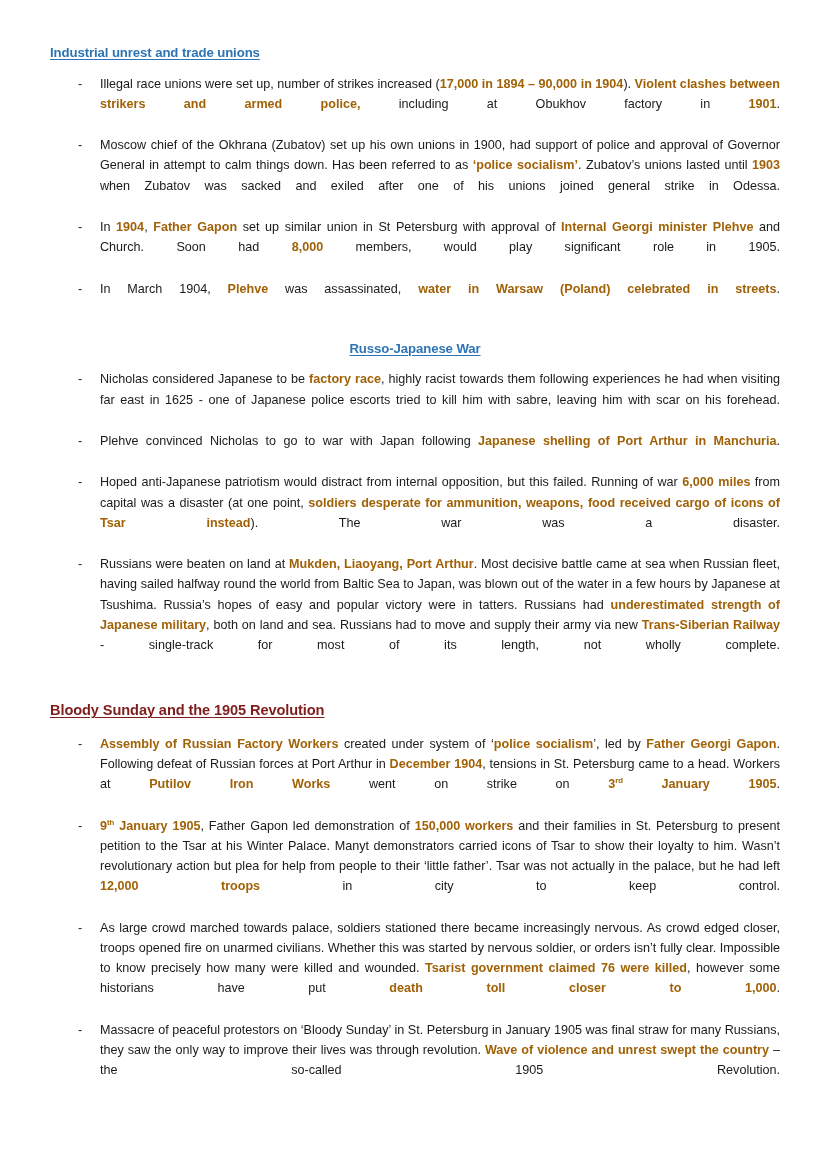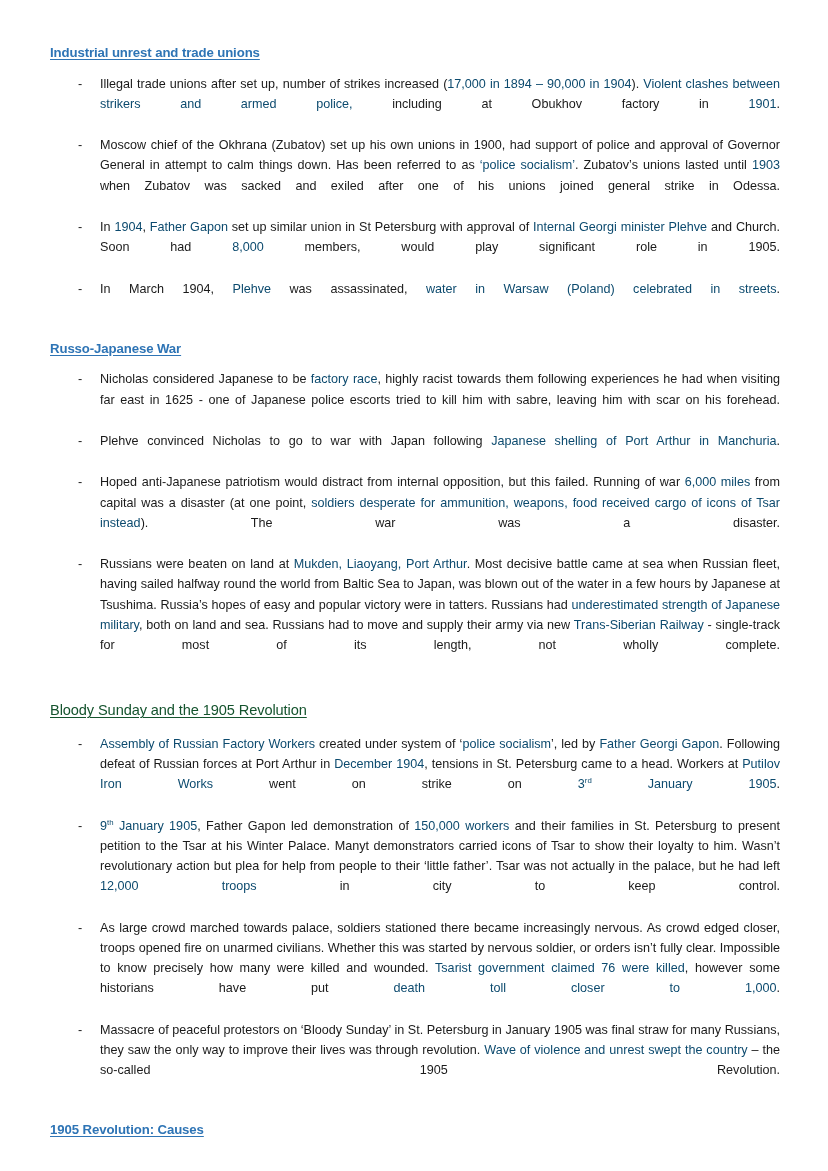--- a/index.html
+++ b/index.html
@@ -32,26 +32,27 @@
     line-height: 1.25;
     font-weight: bold;
     color: #2E74B5;
     text-decoration: underline;
     text-underline-offset: 2px;
     margin: 0 0 12px 0;
     letter-spacing: -0.1px;
   }
   h2.heading-blue.spaced-top {
     margin-top: 22px;
+    text-align: center;
   }
   h1.heading-black {
     font-size: 14.6px;
     line-height: 1.25;
-    font-weight: normal;
-    color: #14532d;
+    font-weight: bold;
+    color: #7f1d1d;
     text-decoration: underline;
     text-underline-offset: 2px;
     margin: 26px 0 14px 0;
     letter-spacing: -0.1px;
   }
 
   
   ul.bullets {
     list-style: none;
     margin: 0;
@@ -78,38 +79,38 @@
   ul.bullets > li .txt {
     display: block;
   }
   
   ul.bullets > li .txt::after {
     content: "";
     display: inline-block;
     width: 100%;
   }
 
-  b, strong { font-weight: normal; color: #0c4a6e; }
+  b, strong { font-weight: bold; color: #a16207; }
   sup { font-size: 0.62em; vertical-align: super; line-height: 0; }
 
   .sec { margin-bottom: 0; }
 </style>
 </head>
 <body>
 
 <div class="page">
   <div class="doc-body">
 
     <section class="sec">
       <h2 class="heading-blue">Industrial unrest and trade unions</h2>
 
       <ul class="bullets">
         <li>
           <span class="dash">-</span>
-          <span class="txt"><span>Illegal trade unions after set up, number of strikes increased (</span><b>17,000 in 1894 – 90,000 in 1904</b><span>). </span><b>Violent clashes between strikers and armed police,</b><span> including at Obukhov factory in </span><b>1901</b><span>.</span></span>
+          <span class="txt"><span>Illegal race unions were set up, number of strikes increased (</span><b>17,000 in 1894 – 90,000 in 1904</b><span>). </span><b>Violent clashes between strikers and armed police,</b><span> including at Obukhov factory in </span><b>1901</b><span>.</span></span>
         </li>
 
         <li>
           <span class="dash">-</span>
           <span class="txt"><span>Moscow chief of the Okhrana (Zubatov) set up his own unions in 1900, had support of police and approval of Governor General in attempt to calm things down. Has been referred to as </span><b>‘police socialism’</b><span>. Zubatov’s unions lasted until </span><b>1903</b><span> when Zubatov was sacked and exiled after one of his unions joined general strike in Odessa.</span></span>
         </li>
 
         <li>
           <span class="dash">-</span>
           <span class="txt"><span>In </span><b>1904</b><span>, </span><b>Father Gapon</b><span> set up similar union in St Petersburg with approval of </span><b>Internal Georgi minister Plehve</b><span> and Church. Soon had </span><b>8,000</b><span> members, would play significant role in 1905.</span></span>
@@ -170,19 +171,15 @@
           <span class="txt"><span>As large crowd marched towards palace, soldiers stationed there became increasingly nervous. As crowd edged closer, troops opened fire on unarmed civilians. Whether this was started by nervous soldier, or orders isn’t fully clear. Impossible to know precisely how many were killed and wounded. </span><b>Tsarist government claimed 76 were killed</b><span>, however some historians have put </span><b>death toll closer to 1,000</b><span>.</span></span>
         </li>
 
         <li>
           <span class="dash">-</span>
           <span class="txt"><span>Massacre of peaceful protestors on ‘Bloody Sunday’ in St. Petersburg in January 1905 was final straw for many Russians, they saw the only way to improve their lives was through revolution. </span><b>Wave of violence and unrest swept the country</b><span> – the so-called 1905 Revolution.</span></span>
         </li>
       </ul>
     </section>
 
-    <section class="sec">
-      <h2 class="heading-blue spaced-top">1905 Revolution: Causes</h2>
-
-    </section>
 
   </div>
 </div>
 
 </body></html>

